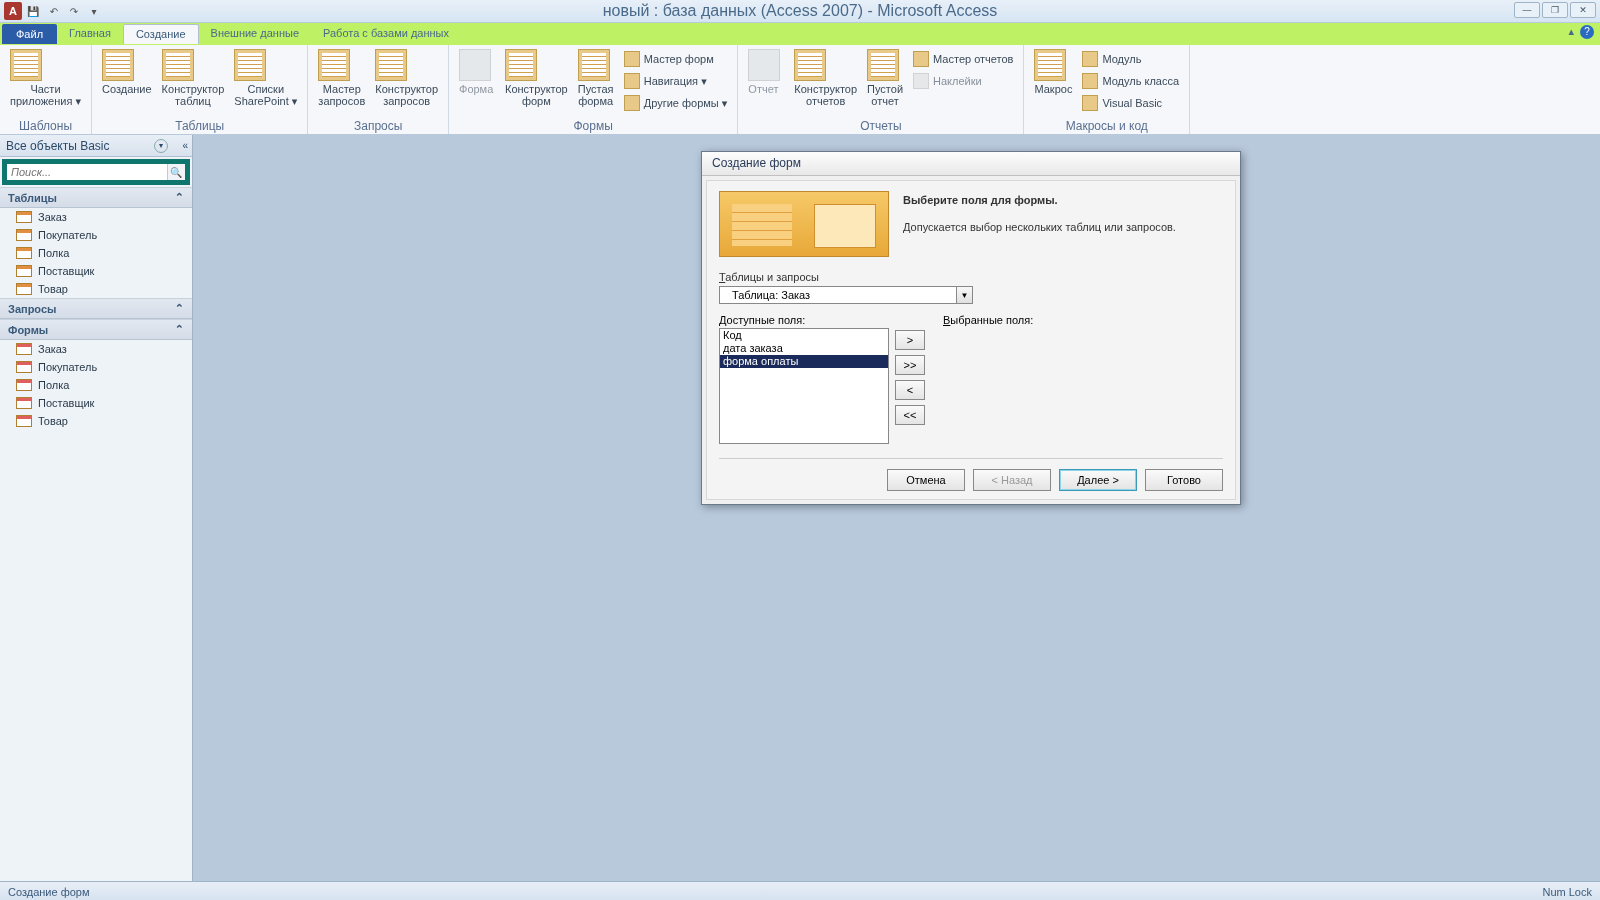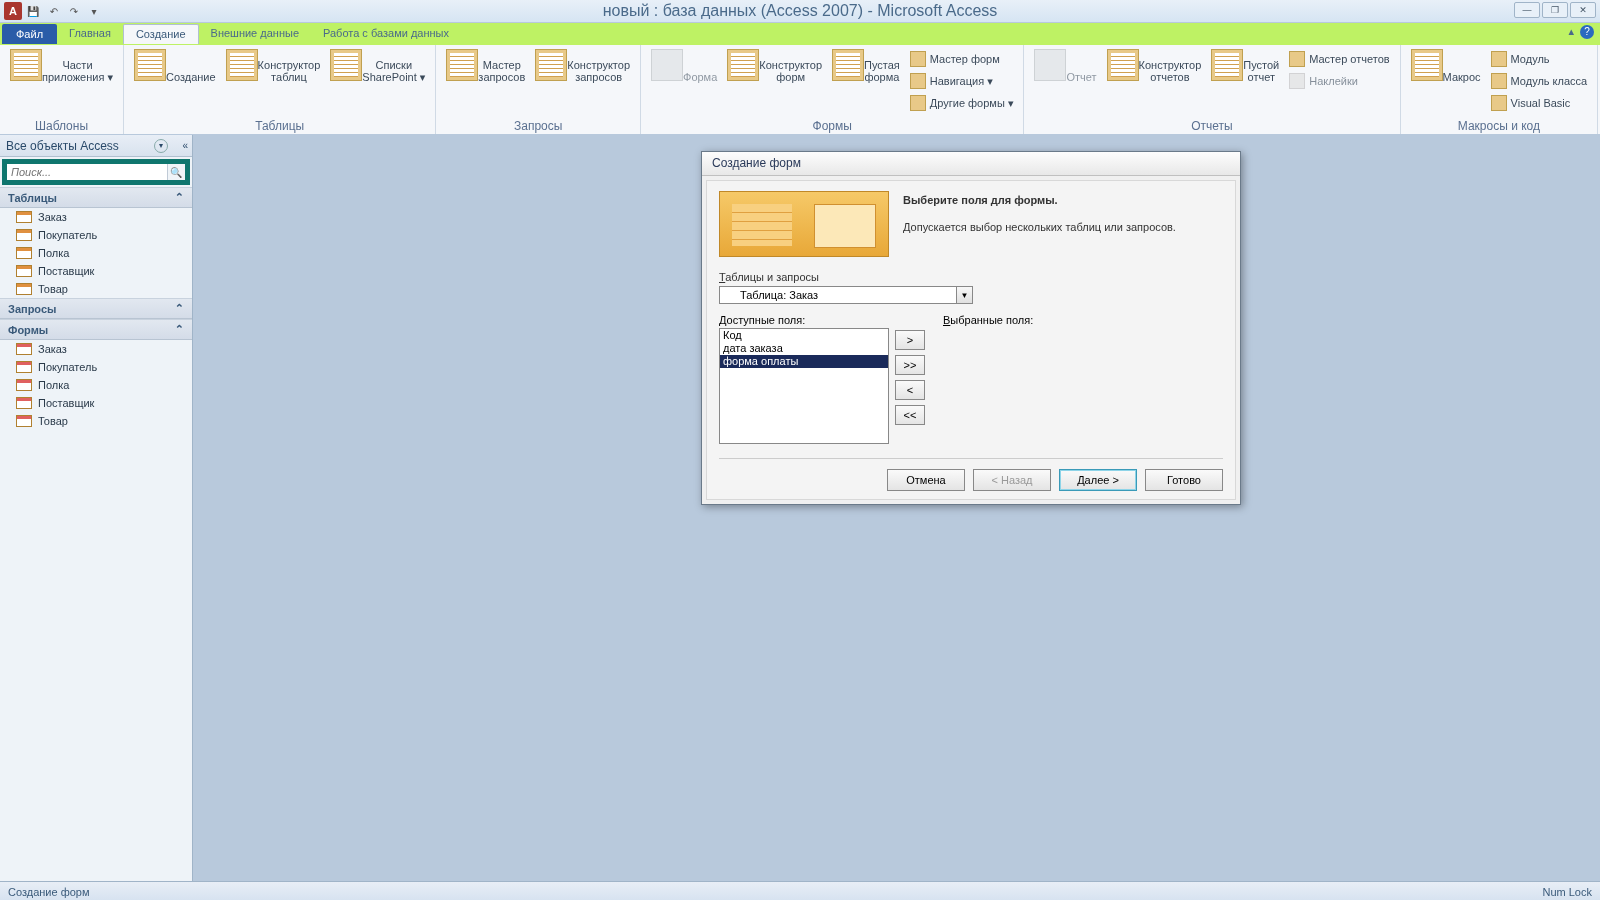--- a/index.html
+++ b/index.html
@@ -13,21 +13,21 @@
 .win-btn{width:26px;height:16px;border:1px solid #a0b4c8;background:#e8f0f8;border-radius:2px;display:flex;align-items:center;justify-content:center;font-size:9px;color:#456}
 .tabs-row{height:22px;background:#bef264;display:flex;align-items:center;position:relative}
 .file-tab{background:#2a5ca8;color:#fff;padding:3px 14px;height:20px;display:flex;align-items:center;margin-left:2px;border-radius:2px 2px 0 0}
 .tab{padding:3px 12px;height:20px;color:#4a6a8a;cursor:pointer}
 .tab.active{background:#f5f7fa;border:1px solid #b0c0d0;border-bottom:none;border-radius:2px 2px 0 0;color:#3b5a7a}
 .help-icons{position:absolute;right:6px;top:2px;display:flex;gap:6px;color:#4a6a8a}
 .ribbon{height:90px;background:#f5f7fa;border-bottom:1px solid #b8c9dc;display:flex}
 .rgroup{border-right:1px solid #d0dae5;display:flex;flex-direction:column;padding:2px 6px 0}
 .rgroup-body{flex:1;display:flex;align-items:flex-start;gap:2px}
 .rgroup-label{text-align:center;font-size:12px;color:#5a7090;padding:1px 0}
-.rbtn-large{display:flex;flex-direction:row;align-items:flex-end;justify-content:flex-start;padding:2px 4px;min-width:44px;cursor:pointer}
+.rbtn-large{display:flex;flex-direction:column;align-items:flex-start;justify-content:flex-start;padding:2px 4px;min-width:44px;cursor:pointer}
 .rbtn-large .ico{width:32px;height:32px;background:#e8c988;border:1px solid #c0a050;margin-bottom:2px;position:relative}
 .rbtn-large .ico.grid::before{content:"";position:absolute;inset:3px;background:repeating-linear-gradient(#fff,#fff 3px,#d0a050 3px,#d0a050 4px),repeating-linear-gradient(90deg,transparent,transparent 6px,#d0a050 6px,#d0a050 7px)}
 .rbtn-large .ico.gray{background:#d8dce0;border-color:#b0b4b8}
 .rbtn-large .lbl{text-align:center;font-size:11px;color:#3b4a5a;line-height:12px;white-space:pre-line}
 .rbtn-large.disabled{opacity:.55}
 .rbtn-small{display:flex;align-items:center;gap:4px;padding:2px 4px;font-size:11px;color:#3b4a5a;cursor:pointer;white-space:nowrap}
 .rbtn-small .ico-s{width:16px;height:16px;background:#e8c988;border:1px solid #c0a050}
 .rbtn-small.disabled{opacity:.6}
 .rcol{display:flex;flex-direction:column;gap:2px;padding-top:2px}
 .workspace{display:flex;height:746px;background:#b8c9dc}
@@ -50,21 +50,21 @@
 .dlg-body{padding:10px 12px 8px;border:1px solid #d8d8d8;margin:4px;background:#f4f4f4}
 .dlg-top{display:flex;gap:14px;margin-bottom:14px}
 .dlg-img{width:170px;height:66px;background:linear-gradient(#f6c968,#e8a838);border:1px solid #c08828;position:relative}
 .dlg-img::before{content:"";position:absolute;left:12px;top:12px;width:60px;height:42px;background:repeating-linear-gradient(#f8d080,#f8d080 8px,#e0a040 8px,#e0a040 9px)}
 .dlg-img::after{content:"";position:absolute;right:12px;top:12px;width:60px;height:42px;background:#fce8b8;border:1px solid #d09030}
 .dlg-toptext{flex:1;font-size:11px;color:#333;padding-top:2px;line-height:1.4}
 .dlg-toptext .bold{font-weight:bold;margin-bottom:12px}
 .dlg-label{font-size:11px;color:#333;margin-bottom:3px}
 .dlg-label u{text-decoration:underline}
 .combo{display:flex;width:254px;margin-bottom:10px}
-.combo input{flex:1;border:1px solid #888;padding:2px 20px;font-size:11px;background:#fff}
+.combo input{flex:1;border:1px solid #888;padding:2px 12px;font-size:11px;background:#fff}
 .combo .cbtn{width:16px;border:1px solid #888;border-left:none;background:linear-gradient(#f8f8f8,#e0e0e0);display:flex;align-items:center;justify-content:center;font-size:8px}
 .fields-row{display:flex;gap:12px;margin-bottom:2px}
 .fields-col{width:170px;font-size:11px}
 .fields-area{display:flex;gap:6px;align-items:flex-start;margin-bottom:14px}
 .listbox{width:170px;height:116px;border:1px solid #888;background:#fff;font-size:11px;overflow:hidden}
 .listbox .li{padding:0 3px;line-height:13px}
 .listbox .li.sel{background:#1a2a5a;color:#fff}
 .move-btns{display:flex;flex-direction:column;gap:5px;padding-top:2px}
 .mbtn{width:30px;height:20px;border:1px solid #888;background:linear-gradient(#fafafa,#e4e4e4);font-size:11px;cursor:pointer}
 .dlg-sep{border-top:1px solid #ccc;margin:0 0 10px}
@@ -238,21 +238,21 @@
           </div>
     </div>
   </div>
       <div class="rgroup-label">Макросы и код</div>
     </div>
 </div>
 
 <div class="workspace">
   <div class="navpane">
     <div class="np-header">
-      <span>Все объекты Access</span>
+      <span>Все объекты Basic</span>
       <span class="dd">▾</span>
       <span class="coll">«</span>
     </div>
     <div class="np-search">
       <input placeholder="Поиск..." style="">
       <div class="sbtn">🔍</div>
     </div>
     <div class="np-cat">
         <span>Таблицы</span>
         <span>⌃</span>

